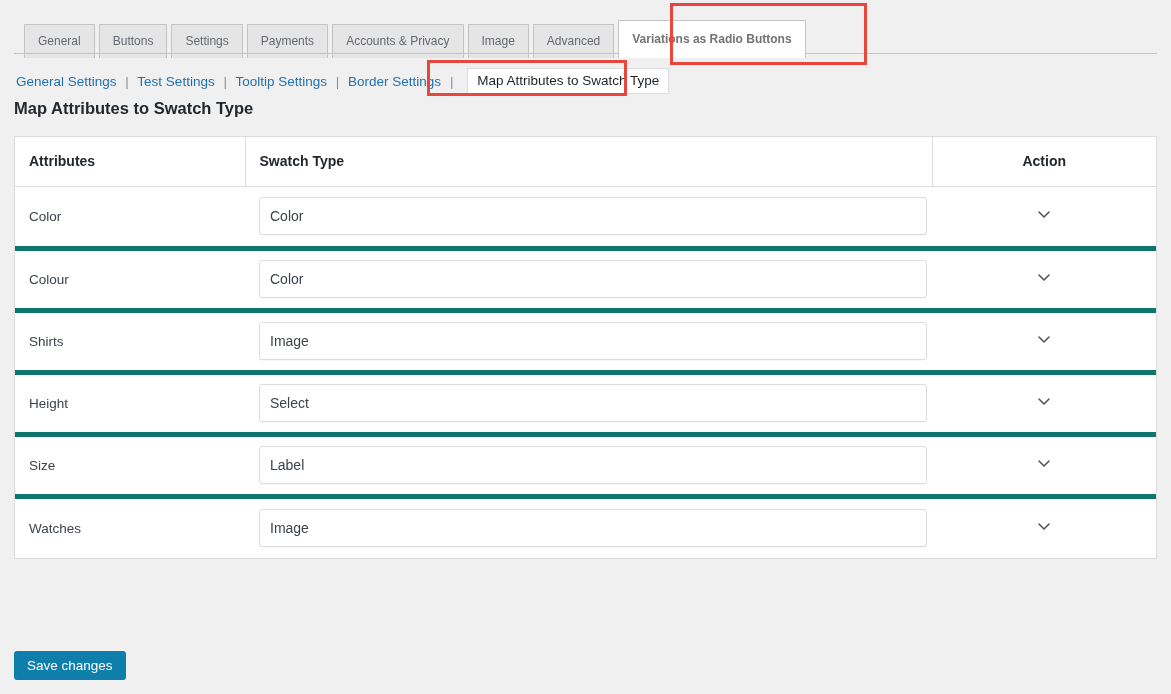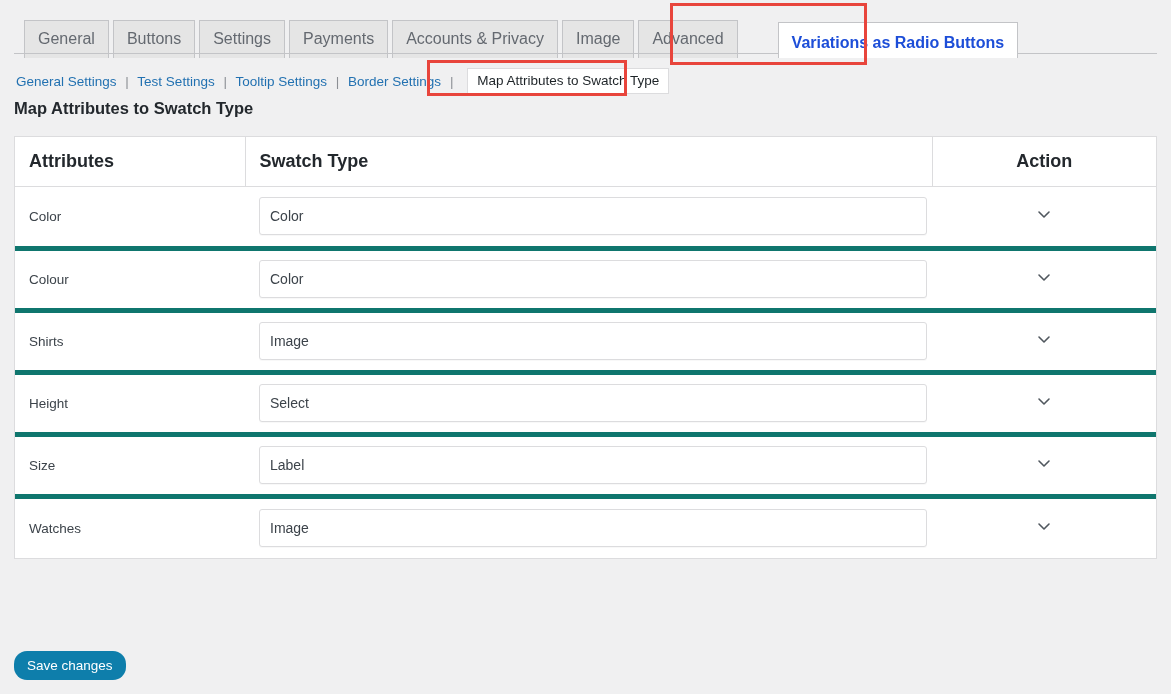--- a/index.html
+++ b/index.html
@@ -35,35 +35,34 @@
     left: 24px; top: 20px;
     display: flex;
     align-items: flex-end;
     gap: 4px;
   }
   .tab {
     background: #e5e5e5;
     border: 1px solid #c3c4c7;
     border-bottom: none;
     color: #646970;
-    font-size: 16px;
+    font-size: 12px;
     line-height: 1;
     padding: 10px 13px 11px 13px;
     white-space: nowrap;
     position: relative;
     top: 0;
   }
   .tab.active {
     background: #ffffff;
     border-color: #c3c4c7;
-    color: #1d4ed8;
+    color: #737373;
     font-weight: 600;
-    padding: 12px 13px 7px 13px;
+    padding: 12px 13px 13px 13px;
     z-index: 3;
-    margin-left: 36px;
   }
 
   
   .hl {
     position: absolute;
     border: 3px solid #e8453c;
     pointer-events: none;
     z-index: 9;
   }
   #hl-tab   { left: 670px; top: 3px;  width: 197px; height: 62px; }
@@ -120,21 +119,21 @@
     width: 100%;
     border-collapse: collapse;
     table-layout: fixed;
   }
   table.maptable col.c-attr   { width: 230px; }
   table.maptable col.c-swatch { width: 687px; }
   table.maptable col.c-action { width: 224px; }
 
   table.maptable thead th {
     height: 49px;
-    font-size: 18px;
+    font-size: 14px;
     font-weight: 700;
     color: #23282d;
     border-bottom: 1px solid #dcdcde;
     padding: 0 14px;
     text-align: left;
     vertical-align: middle;
     background: #ffffff;
   }
   table.maptable thead th.th-attr   { border-right: 1px solid #dcdcde; }
   table.maptable thead th.th-swatch { border-right: 1px solid #dcdcde; }
@@ -179,21 +178,21 @@
   .chev svg { display: block; }
 
   
   .save-btn {
     position: absolute;
     left: 14px; top: 651px;
     height: 29px;
     background: #0e7eab;
     color: #ffffff;
     border: none;
-    border-radius: 13px;
+    border-radius: 3px;
     font-size: 13.5px;
     font-family: "Liberation Sans", sans-serif;
     padding: 0 13px;
     cursor: pointer;
     line-height: 29px;
   }
 </style>
 </head>
 <body>
 

